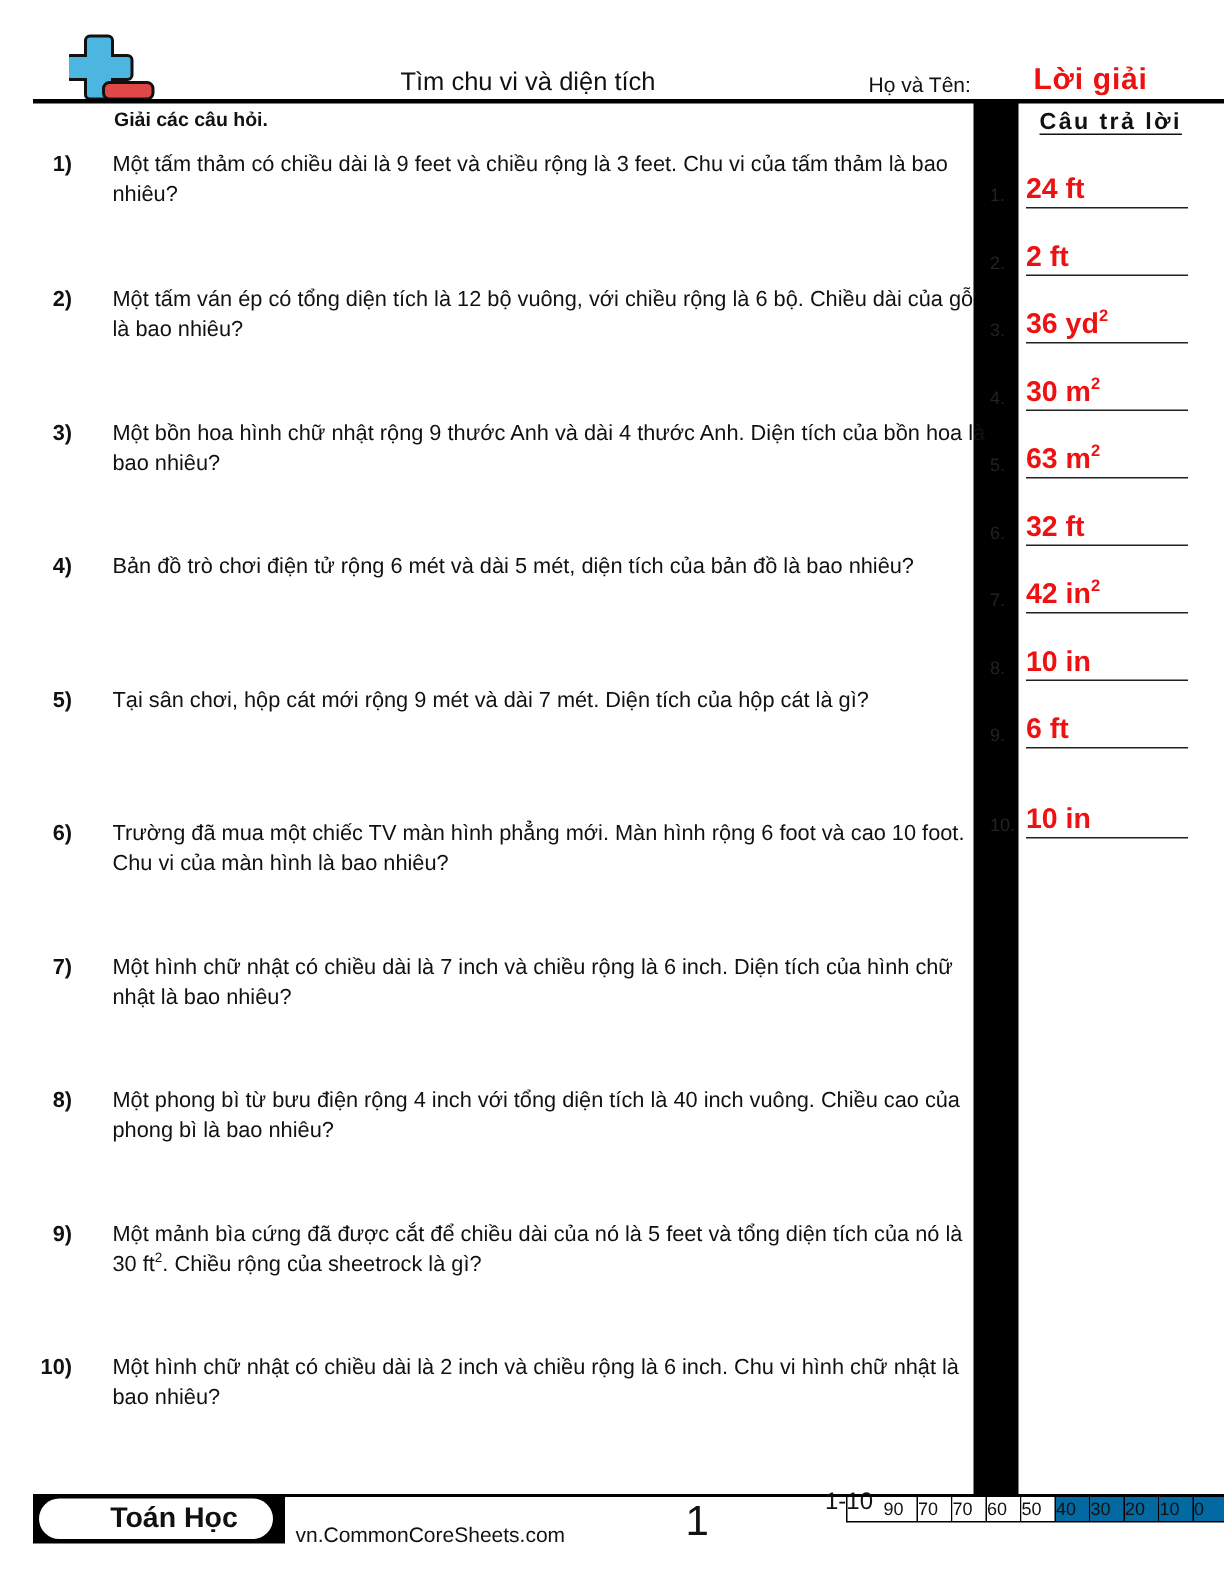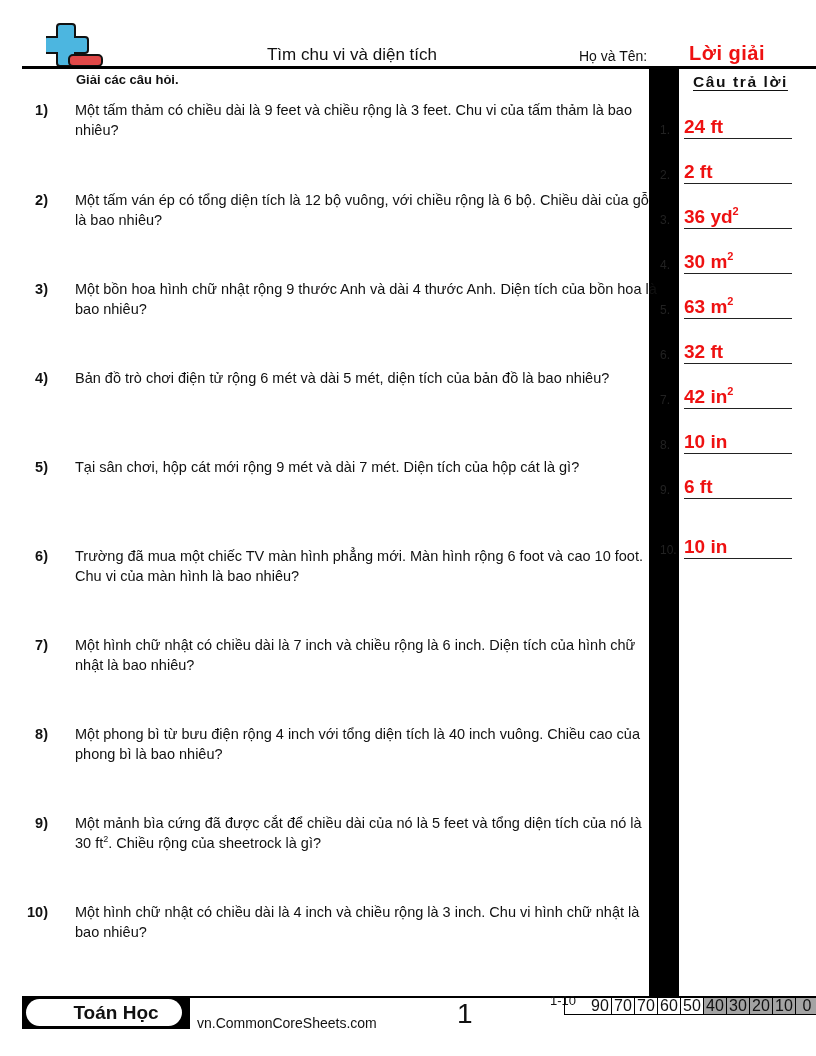--- a/index.html
+++ b/index.html
@@ -34,25 +34,25 @@
     .ans-row .val { position: absolute; left: 24px; right: 3px; bottom: 1px; text-align: left; font-size: 19px; font-weight: bold; color: #ee1111; }
     .ans-row .val sup { font-size: 11px; vertical-align: 8px; }
 
     
     .footer-rule { left: 166px; top: 996px; width: 626px; height: 2px; background: #000; }
     .badge-bg { left: 22px; top: 996px; width: 144px; height: 33px; background: #000; }
     .badge { left: 26px; top: 999px; width: 132px; height: 27px; background: #fff; border-radius: 14px;
              text-align: center; font-size: 19px; font-weight: bold; line-height: 27px; }
     .site { left: 173px; top: 1015px; font-size: 14px; color: #111; }
     .page-no { left: 433px; top: 998px; font-size: 28px; color: #111; }
-    .score-label { left: 526px; top: 993px; font-size: 13px; color: #111; }
+    .score-label { left: 526px; top: 993px; font-size: 16px; color: #111; }
     .score-table { left: 564px; top: 997px; display: flex; border: 1px solid #000; }
-    .score-cell { width: 22px; height: 16px; border-right: 1px solid #000; font-size: 16px; text-align: center; line-height: 16px; background: #fff; }
+    .score-cell { width: 22px; height: 16px; border-right: 1px solid #000; font-size: 12px; text-align: left; line-height: 16px; background: #fff; }
     .score-cell:last-child { border-right: none; }
-    .score-cell.low { background: #a3a3a3; }
+    .score-cell.low { background: #0369a1; }
   </style>
 </head>
 <body>
 
 <div class="abs logo">
   <svg width="58" height="46" viewBox="0 0 58 46">
     <path d="M14 2 h12 a3 3 0 0 1 3 3 v10 h10 a3 3 0 0 1 3 3 v10 a3 3 0 0 1 -3 3 h-10 v10 a3 3 0 0 1 -3 3 h-12 a3 3 0 0 1 -3 -3 v-10 h-10 a3 3 0 0 1 -3 -3 v-10 a3 3 0 0 1 3 -3 h10 v-10 a3 3 0 0 1 3 -3 z" fill="#4cb6e0" stroke="#111" stroke-width="2"></path>
     <rect x="23" y="33" width="33" height="11" rx="4" fill="#e04848" stroke="#111" stroke-width="2"></rect>
   </svg>
 </div>
@@ -97,21 +97,21 @@
 <div class="q" style="top:724px;">
   <span class="num">8)</span>
   <span class="txt">Một phong bì từ bưu điện rộng 4 inch với tổng diện tích là 40 inch vuông. Chiều cao của phong bì là bao nhiêu?</span>
 </div>
 <div class="q" style="top:813px;">
   <span class="num">9)</span>
   <span class="txt"><span>Một mảnh bìa cứng đã được cắt để chiều dài của nó là 5 feet và tổng diện tích của nó là 30 ft</span><sup>2</sup><span>. Chiều rộng của sheetrock là gì?</span></span>
 </div>
 <div class="q" style="top:902px;">
   <span class="num">10)</span>
-  <span class="txt">Một hình chữ nhật có chiều dài là 4 inch và chiều rộng là 3 inch. Chu vi hình chữ nhật là bao nhiêu?</span>
+  <span class="txt">Một hình chữ nhật có chiều dài là 2 inch và chiều rộng là 6 inch. Chu vi hình chữ nhật là bao nhiêu?</span>
 </div>
 
 <div class="abs ans-head">Câu trả lời</div>
 
 <div class="ans-row" style="top:109px;">
   <span class="n">1.</span>
   <span class="line"></span>
   <span class="val"><span>24 ft</span><sup></sup></span>
 </div>
 <div class="ans-row" style="top:154px;">

